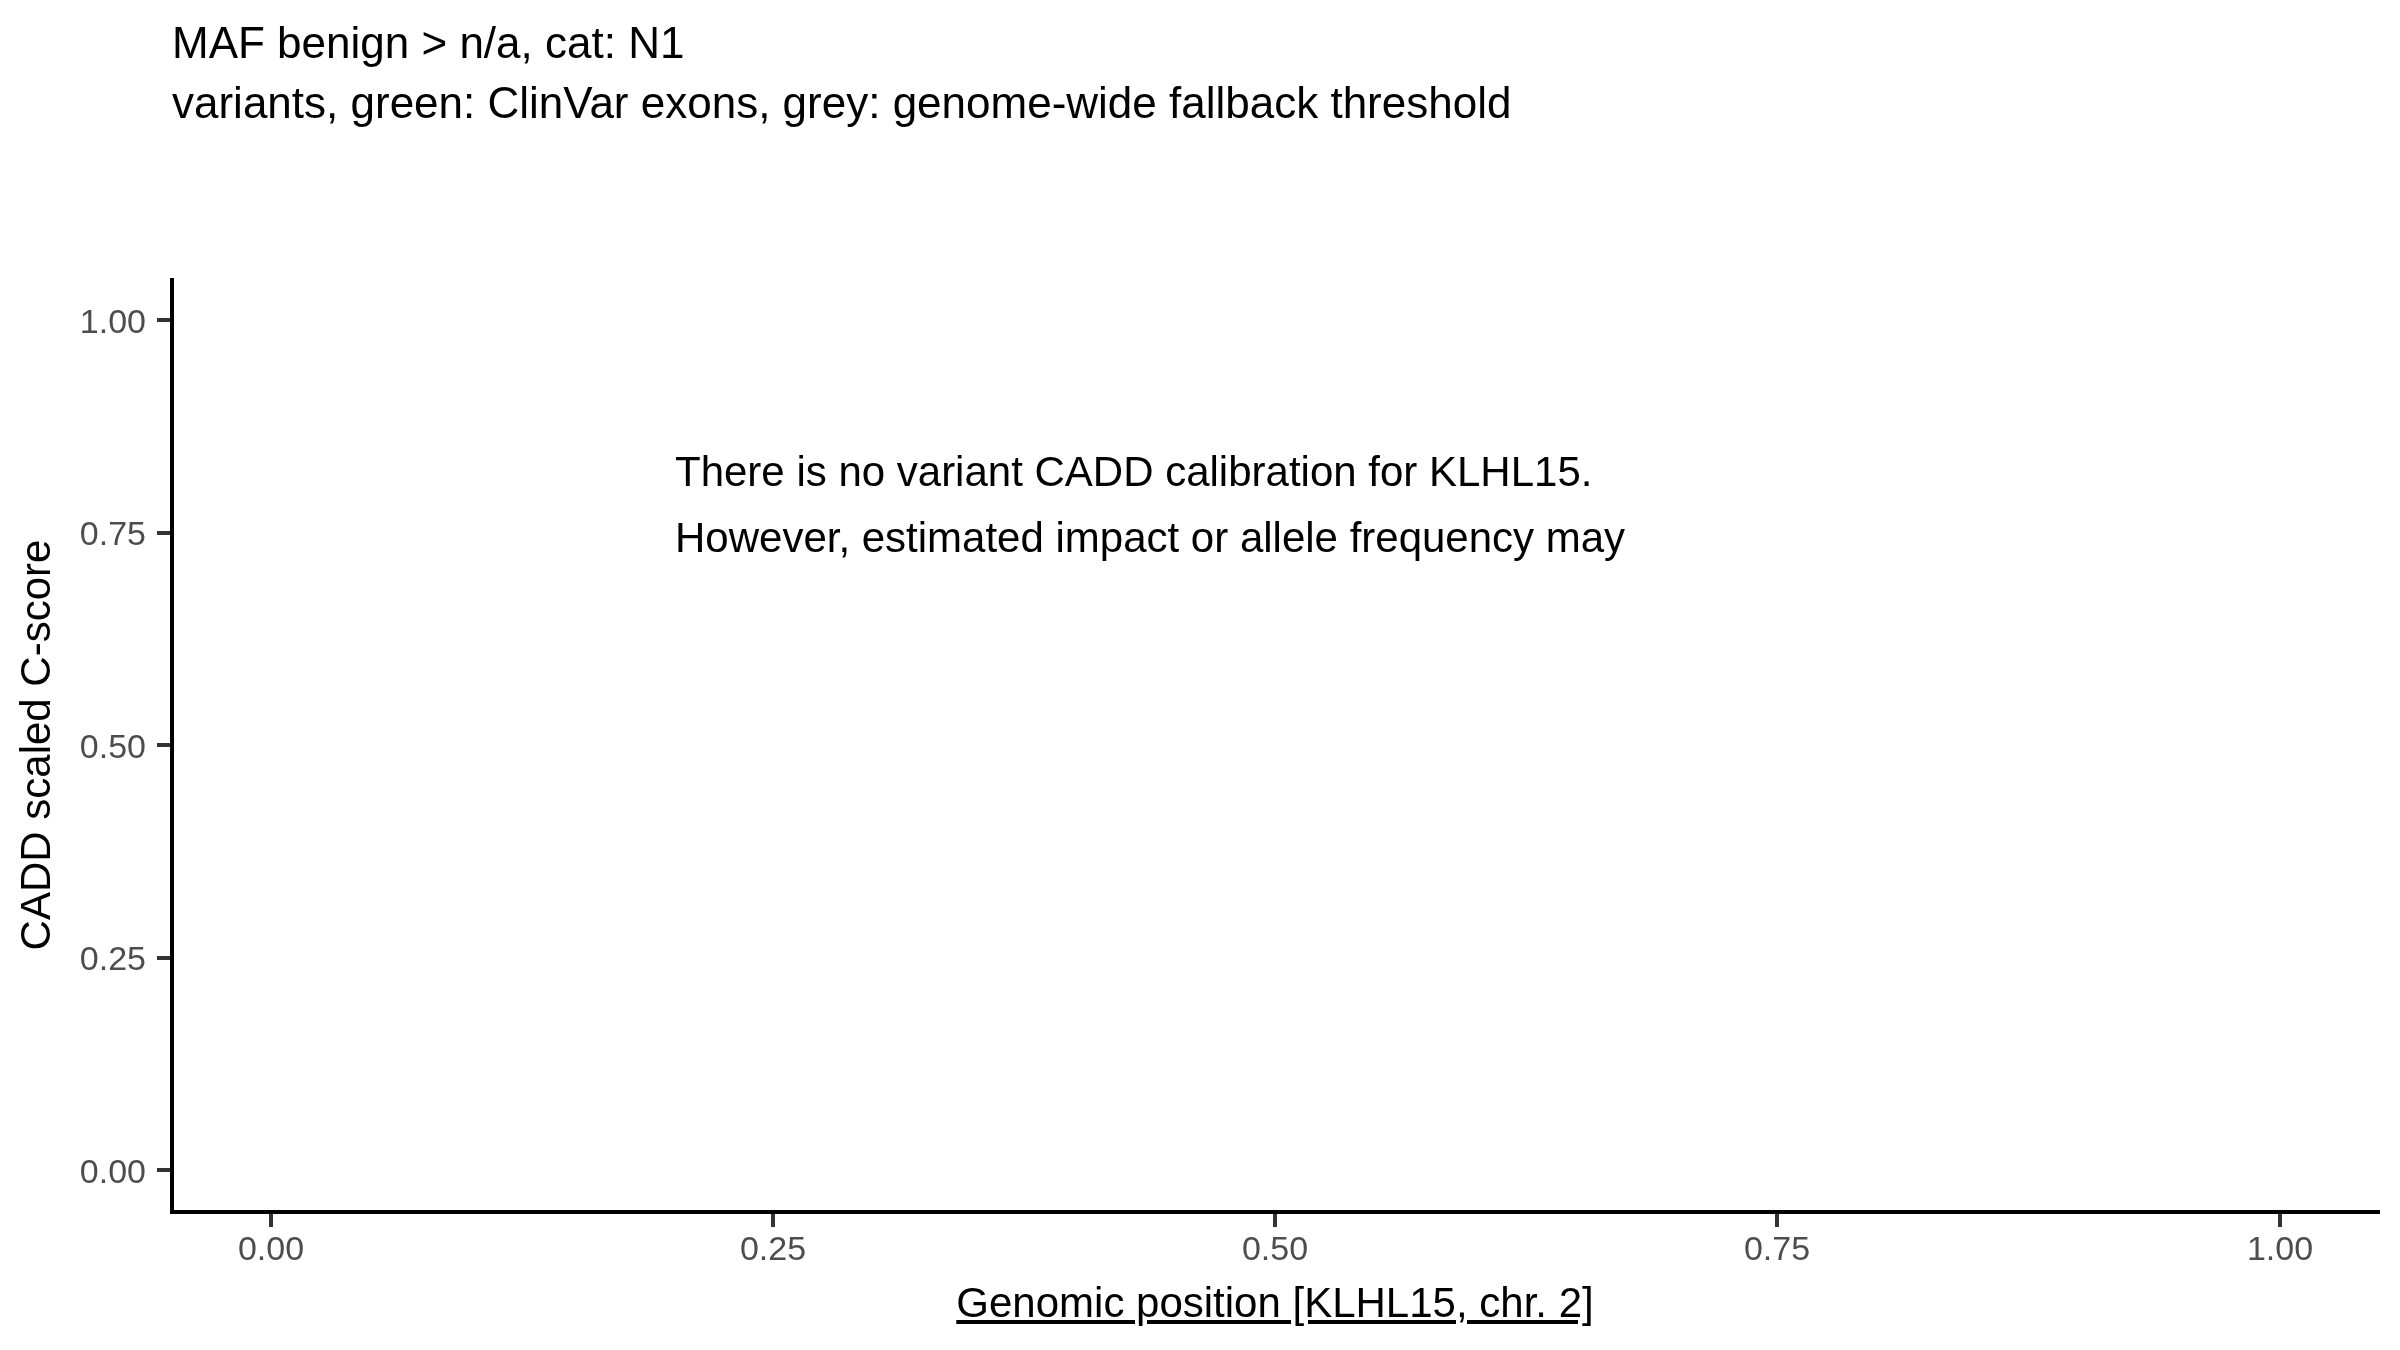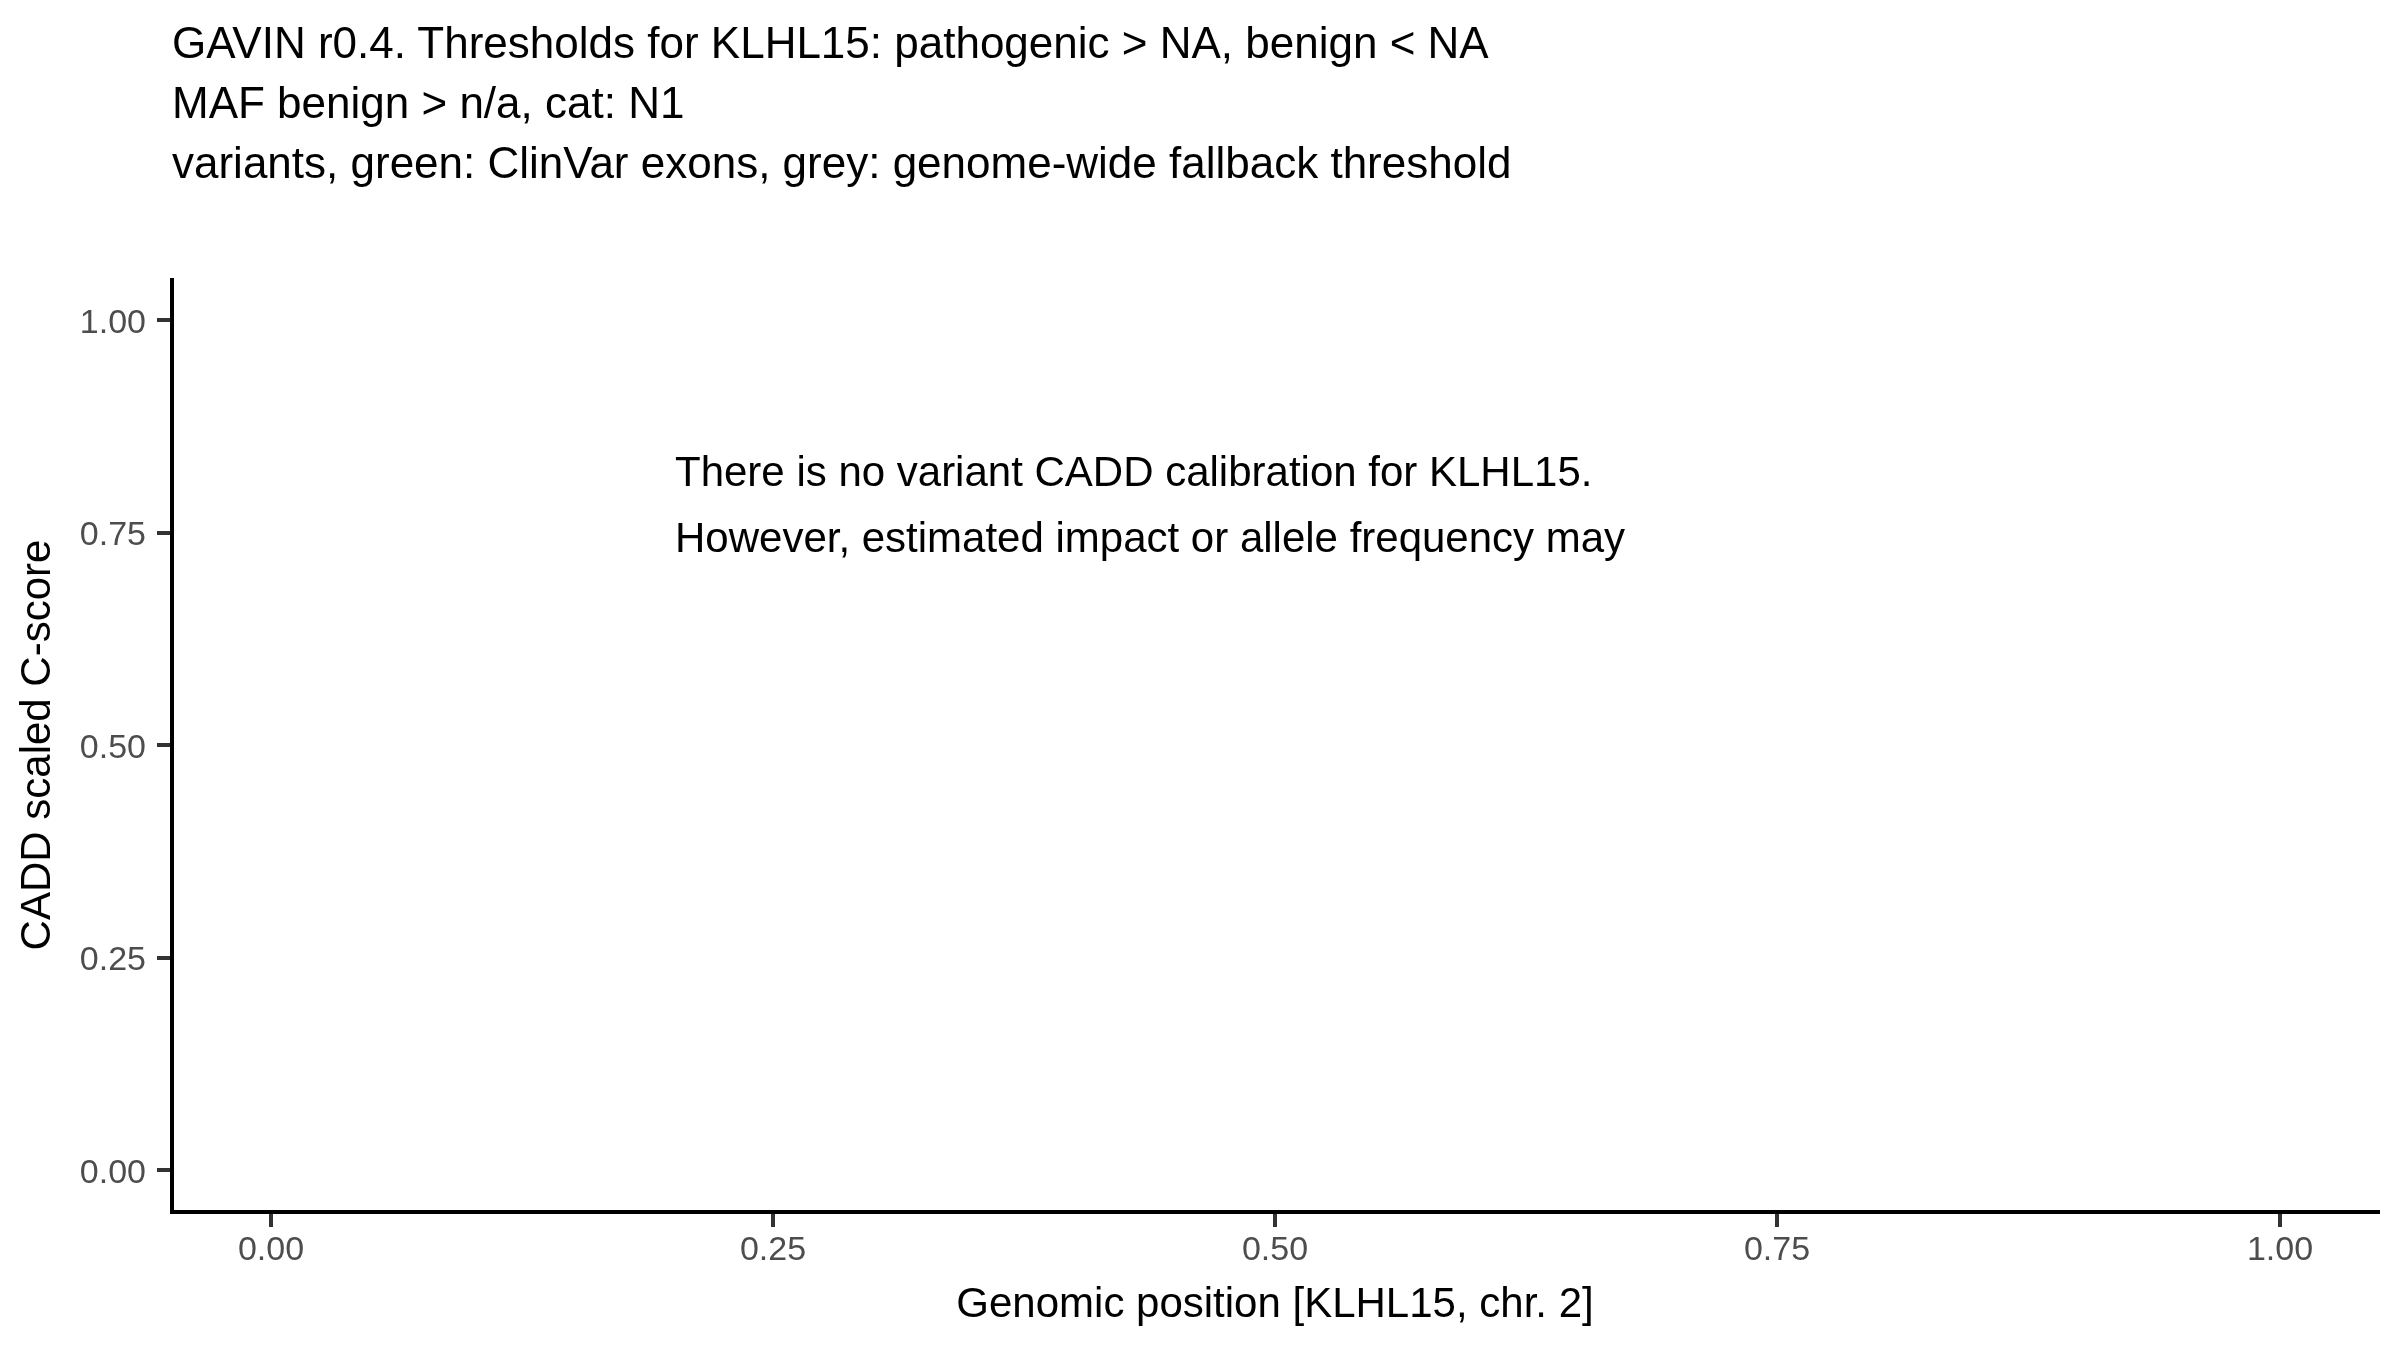--- a/index.html
+++ b/index.html
@@ -53,20 +53,21 @@
   
   #x-axis-title {
     position: absolute;
     left: 170px;
     top: 1282px;
     width: 2210px;
     text-align: center;
     font-size: 42px;
     line-height: 42px;
     color: #000000;
+    text-decoration: underline;
   }
   #y-axis-title {
     position: absolute;
     left: 36px;
     top: 745px;
     width: 0;
     height: 0;
     overflow: visible;
   }
   #y-axis-title > span {
@@ -135,21 +136,20 @@
   .xtl2 { left: 1195px; }
   .xtl3 { left: 1697px; }
   .xtl4 { left: 2200px; }
 </style>
 </head>
 <body>
 
 <div id="figure">
 
   <div id="plot-title">
-    <div>GAVIN r0.4. Thresholds for KLHL15: pathogenic &gt; NA, benign &lt; NA</div>
     <div>MAF benign &gt; n/a, cat: N1</div>
     <div>variants, green: ClinVar exons, grey: genome-wide fallback threshold</div>
   </div>
 
   <div id="panel"></div>
 
   <div id="annotation">
     <div>There is no variant CADD calibration for KLHL15.</div>
     <div>However, estimated impact or allele frequency may</div>
   </div>

